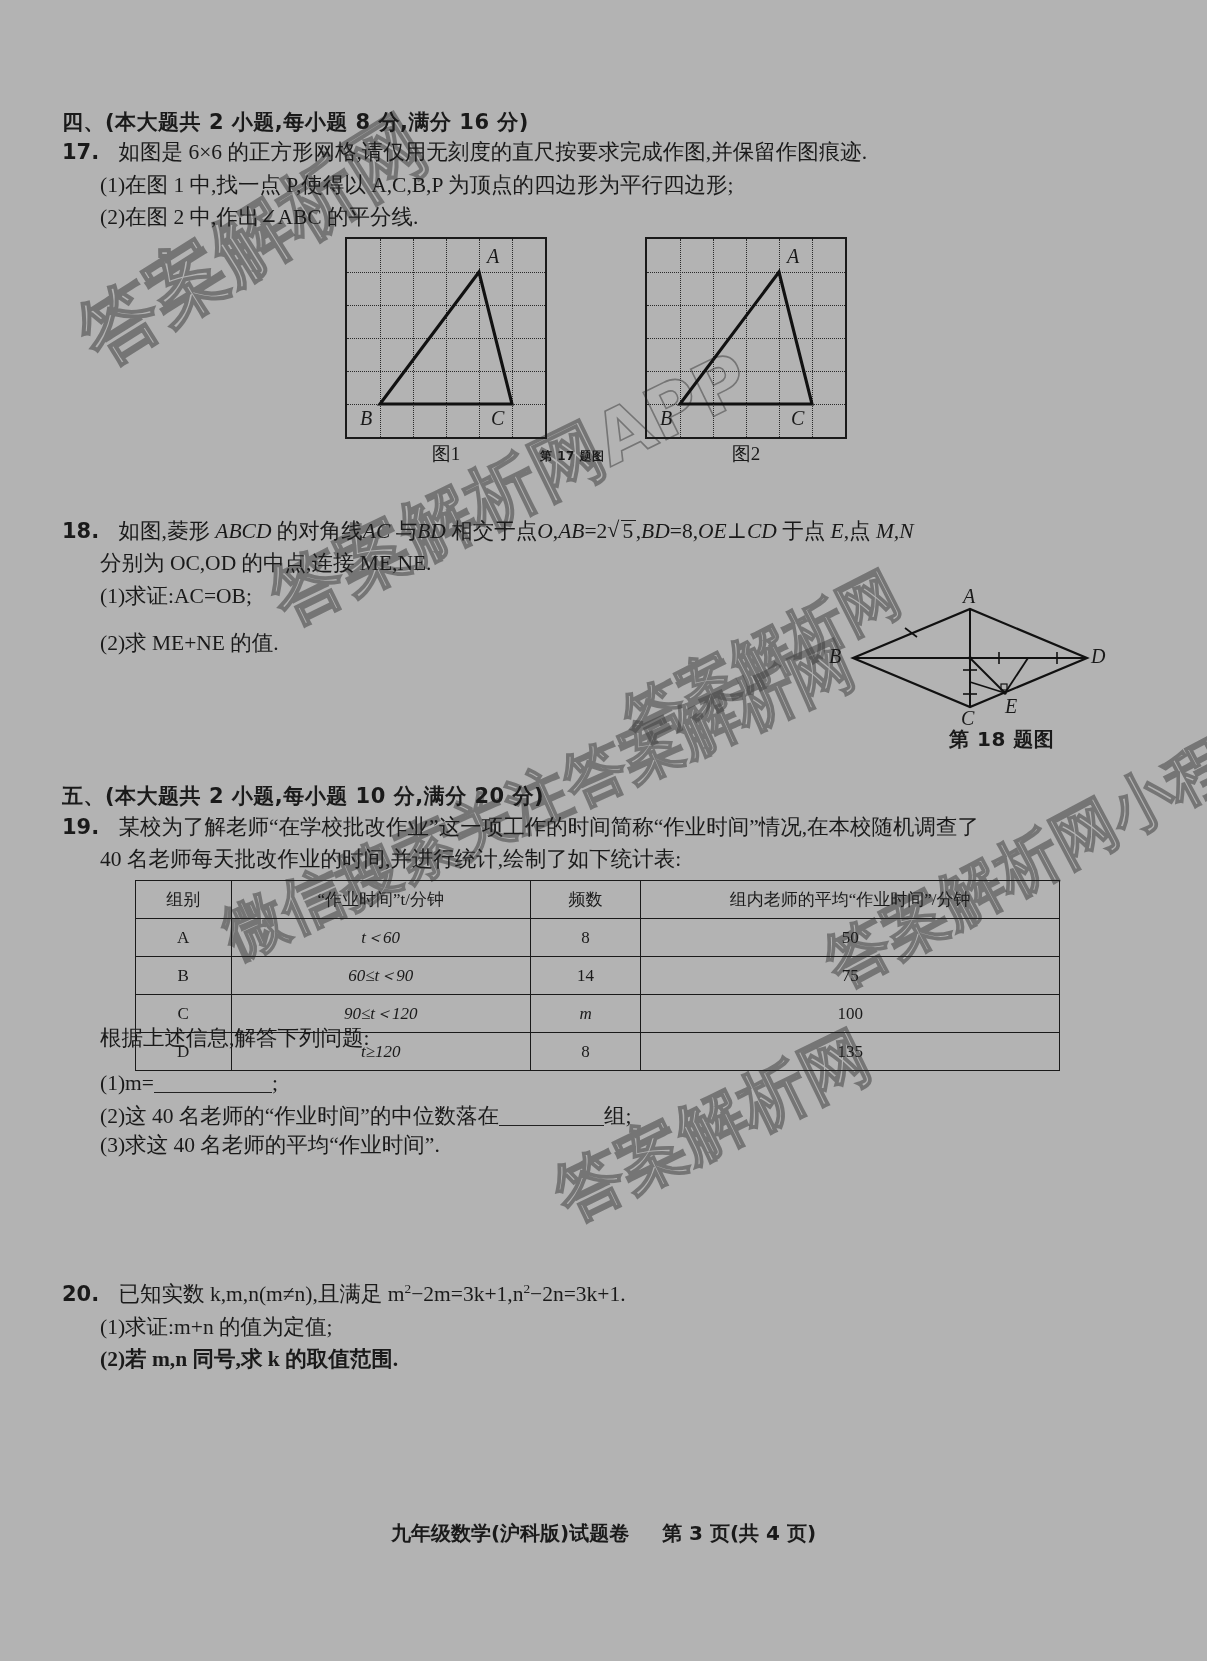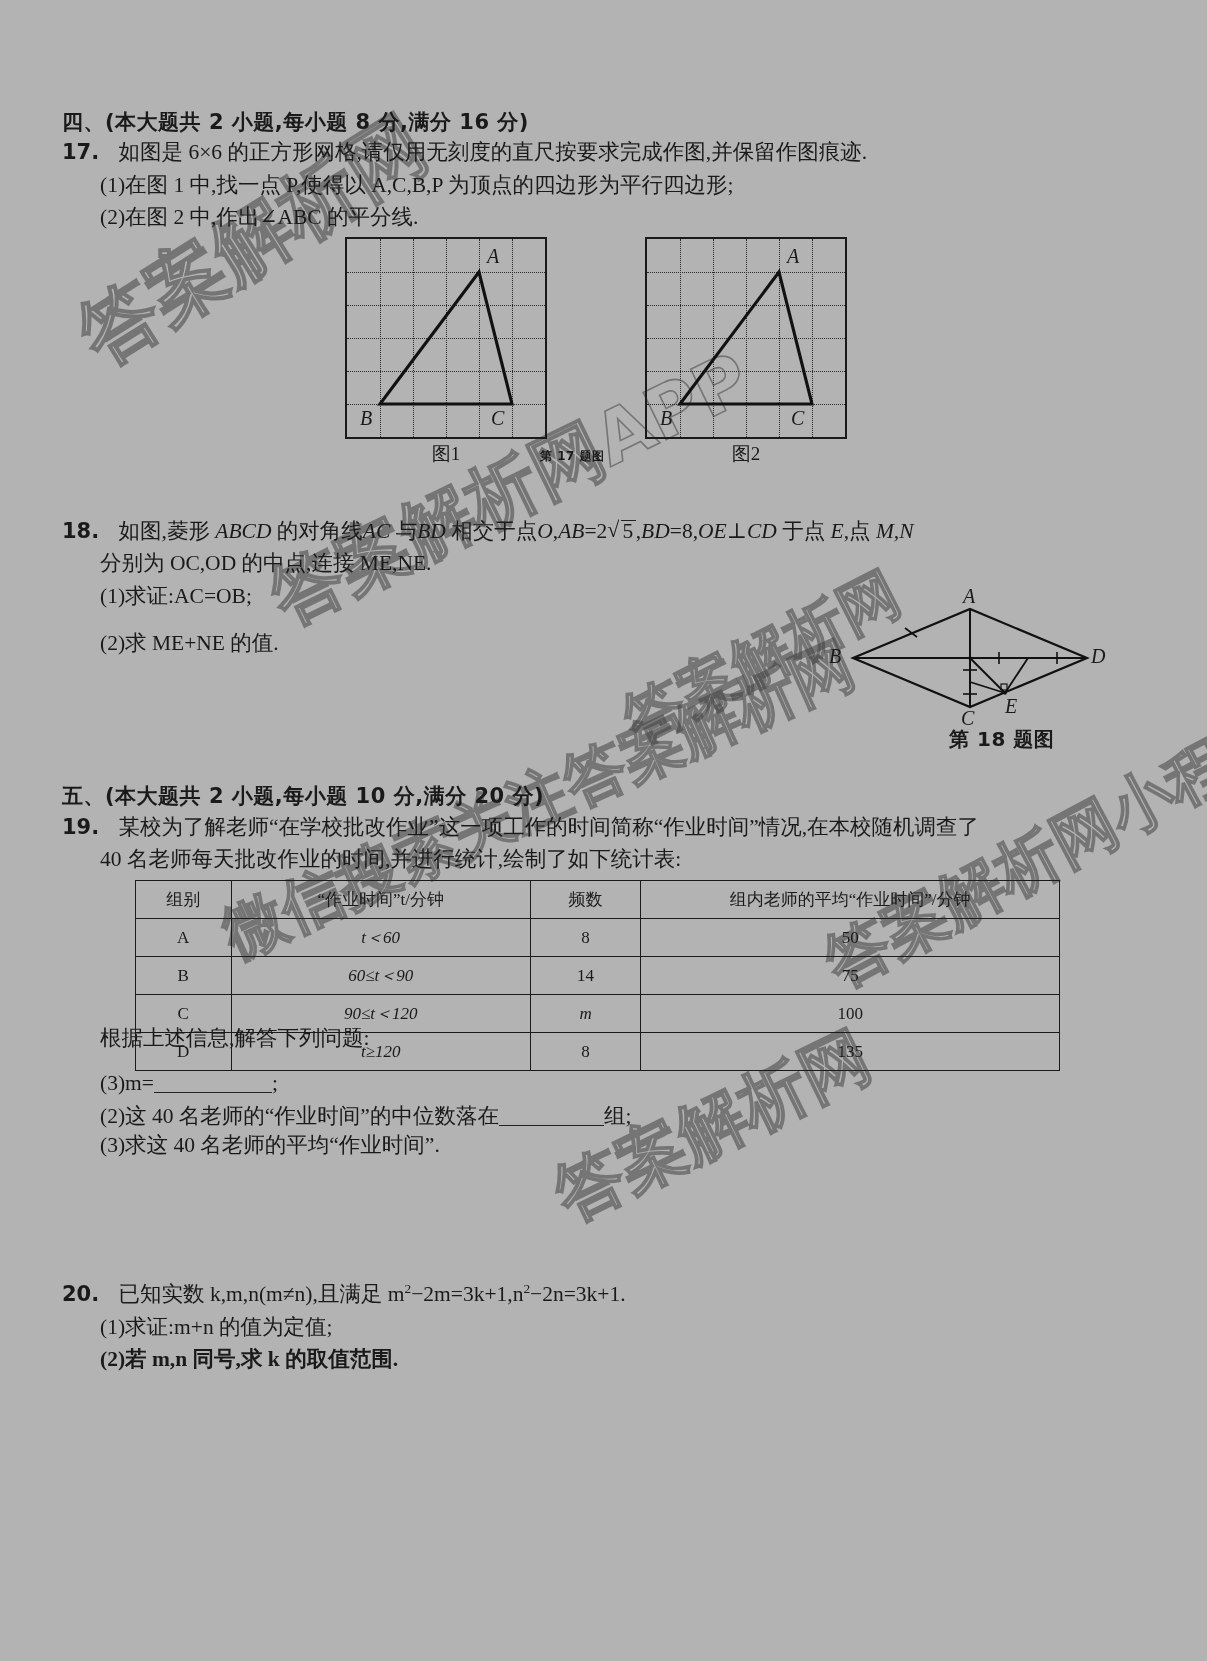--- a/index.html
+++ b/index.html
@@ -225,28 +225,32 @@
         <td>D</td>
         <td class="it">t≥120</td>
         <td>8</td>
         <td>135</td>
       </tr>
     </tbody>
   </table>
 
   <div class="row q" style="left:100px;top:1028px;">根据上述信息,解答下列问题:</div>
   <div class="row q" style="left:100px;top:1069px;">
-    <span>(3)m=</span><span class="blank" style="width:118px;"></span><span>;</span>
+    <span>(1)m=</span><span class="blank" style="width:118px;"></span><span>;</span>
   </div>
   <div class="row q" style="left:100px;top:1102px;">
     <span>(2)这 40 名老师的“作业时间”的中位数落在</span><span class="blank" style="width:105px;"></span><span>组;</span>
   </div>
   <div class="row q" style="left:100px;top:1135px;">(3)求这 40 名老师的平均“作业时间”.</div>
 
   <div class="row q" style="left:62px;top:1284px;">
     <span class="qnum">20.</span>
     <span style="display:inline-block;width:14px;"></span><span>已知实数 k,m,n(m≠n),且满足 m</span><sup>2</sup><span>−2m=3k+1,n</span><sup>2</sup><span>−2n=3k+1.</span>
   </div>
   <div class="row q" style="left:100px;top:1317px;">(1)求证:m+n 的值为定值;</div>
   <div class="row q" style="left:100px;top:1349px;font-weight:bold;">(2)若 m,n 同号,求 k 的取值范围.</div>
 
+  <div class="footer" style="top:1520px;">
+    <span>九年级数学(沪科版)试题卷</span>
+    <span style="display:inline-block;width:26px;"></span><span class="pg">第 3 页(共 4 页)</span>
+  </div>
 
 </div>
 
 </body></html>

